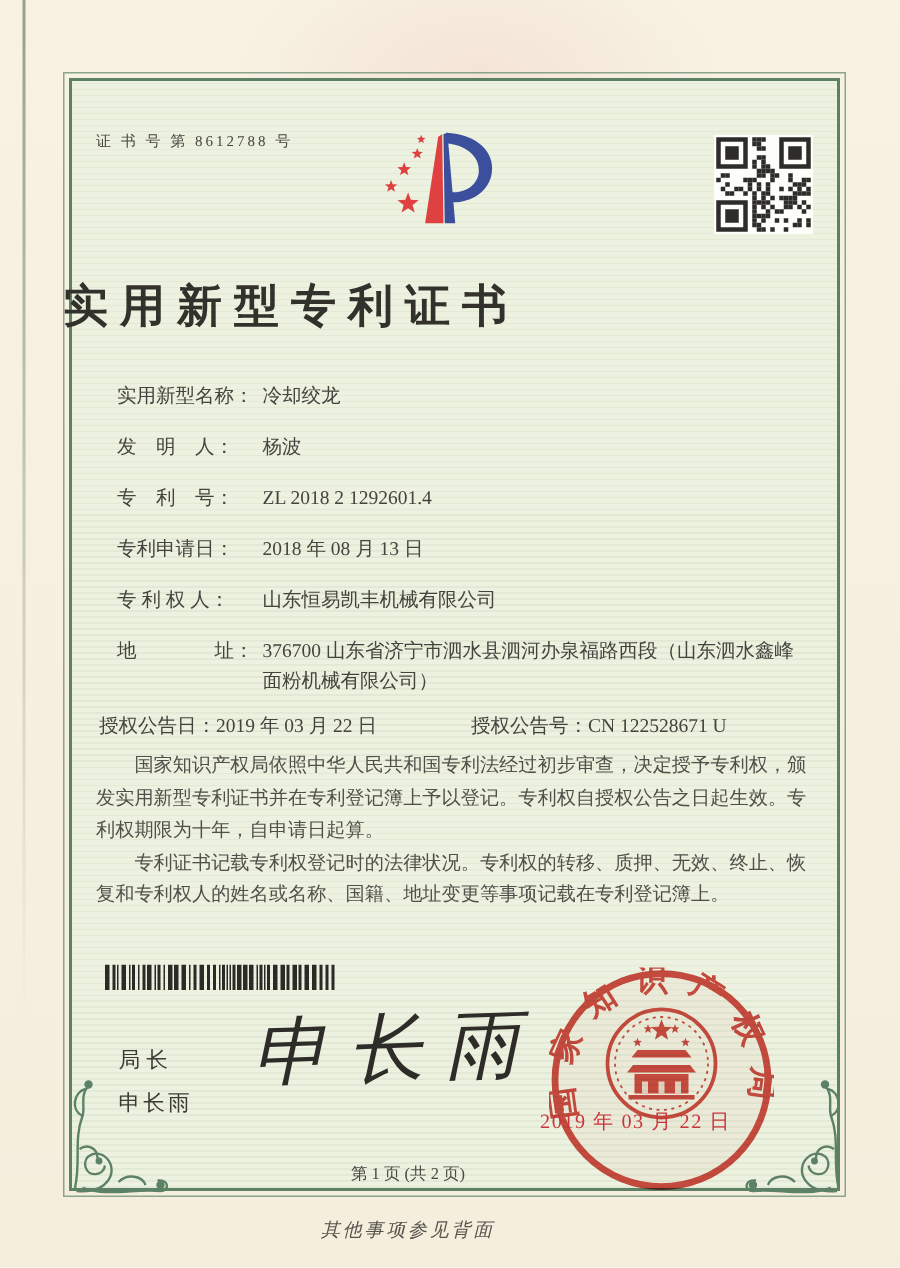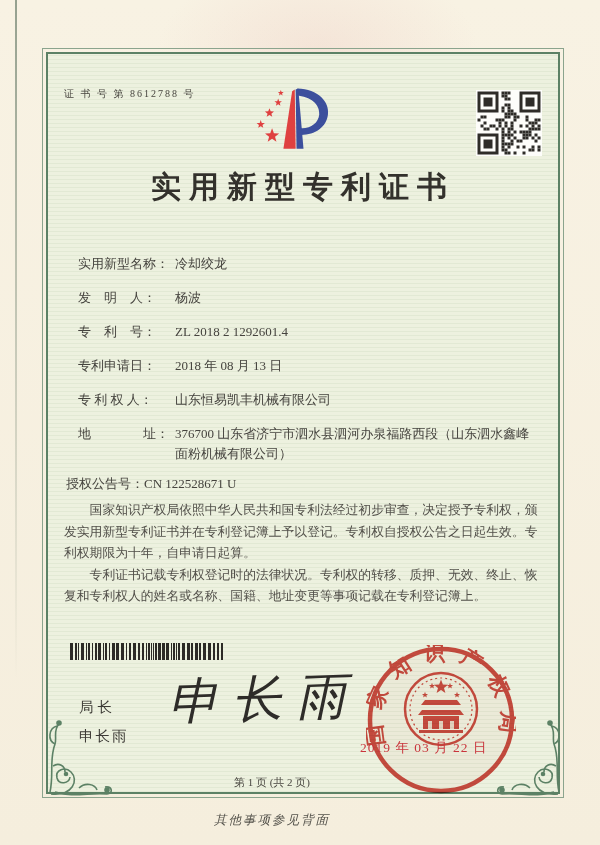--- a/index.html
+++ b/index.html
@@ -25,21 +25,21 @@
     width:100%;height:100%;box-sizing:border-box;
     border:2.5px solid #5c8165;
     background:
       repeating-linear-gradient(0deg, rgba(150,180,140,.13) 0 1px, rgba(0,0,0,0) 1px 4px),
       #edf1df;
   }
   .cert-no{left:64px;top:87px;font-size:10px;letter-spacing:2px;color:#47453f;}
   .logo{left:243px;top:72px;}
   .qr{left:476px;top:90px;}
   .title{
-    left:42px;top:167px;width:522px;text-align:center;
+    left:42px;top:184px;width:522px;
     font-size:30px;font-weight:bold;letter-spacing:8px;color:#33312c;
   }
   .fields{left:66px;top:254px;width:476px;font-size:13px;}
   .field-row{display:flex;line-height:20px;margin-bottom:14px;}
   .f-label{flex:0 0 97px;white-space:pre;margin-left:12px;}
   .f-value{flex:1;}
   .grant-row{left:66px;top:474px;width:486px;font-size:13px;display:flex;line-height:20px;}
   .grant-pair{white-space:pre;}
   .grant-pair.first{flex:0 0 248px;}
   .paras{left:64px;top:500px;width:478px;font-size:12.8px;line-height:21.5px;color:#514f49;}
@@ -227,20 +227,21 @@
       <span class="f-label">专 利 权 人：</span>
       <span class="f-value">山东恒易凯丰机械有限公司</span>
     </div>
     <div class="field-row">
       <span class="f-label">地　　　　址：</span>
       <span class="f-value">376700 山东省济宁市泗水县泗河办泉福路西段（山东泗水鑫峰面粉机械有限公司）</span>
     </div>
   </div>
 
   <div class="abs grant-row">
+    <span class="grant-pair first"><span>授权公告日：</span><span>2019 年 03 月 22 日</span></span>
     <span class="grant-pair"><span>授权公告号：</span><span>CN 122528671 U</span></span>
   </div>
 
   <div class="abs paras">
     <p>国家知识产权局依照中华人民共和国专利法经过初步审查，决定授予专利权，颁发实用新型专利证书并在专利登记簿上予以登记。专利权自授权公告之日起生效。专利权期限为十年，自申请日起算。</p>
     <p>专利证书记载专利权登记时的法律状况。专利权的转移、质押、无效、终止、恢复和专利权人的姓名或名称、国籍、地址变更等事项记载在专利登记簿上。</p>
   </div>
 
   <svg class="abs barcode" width="158" height="17" viewBox="0 0 158 17">
     <g id="barcode-bars" fill="#2c2a26">

